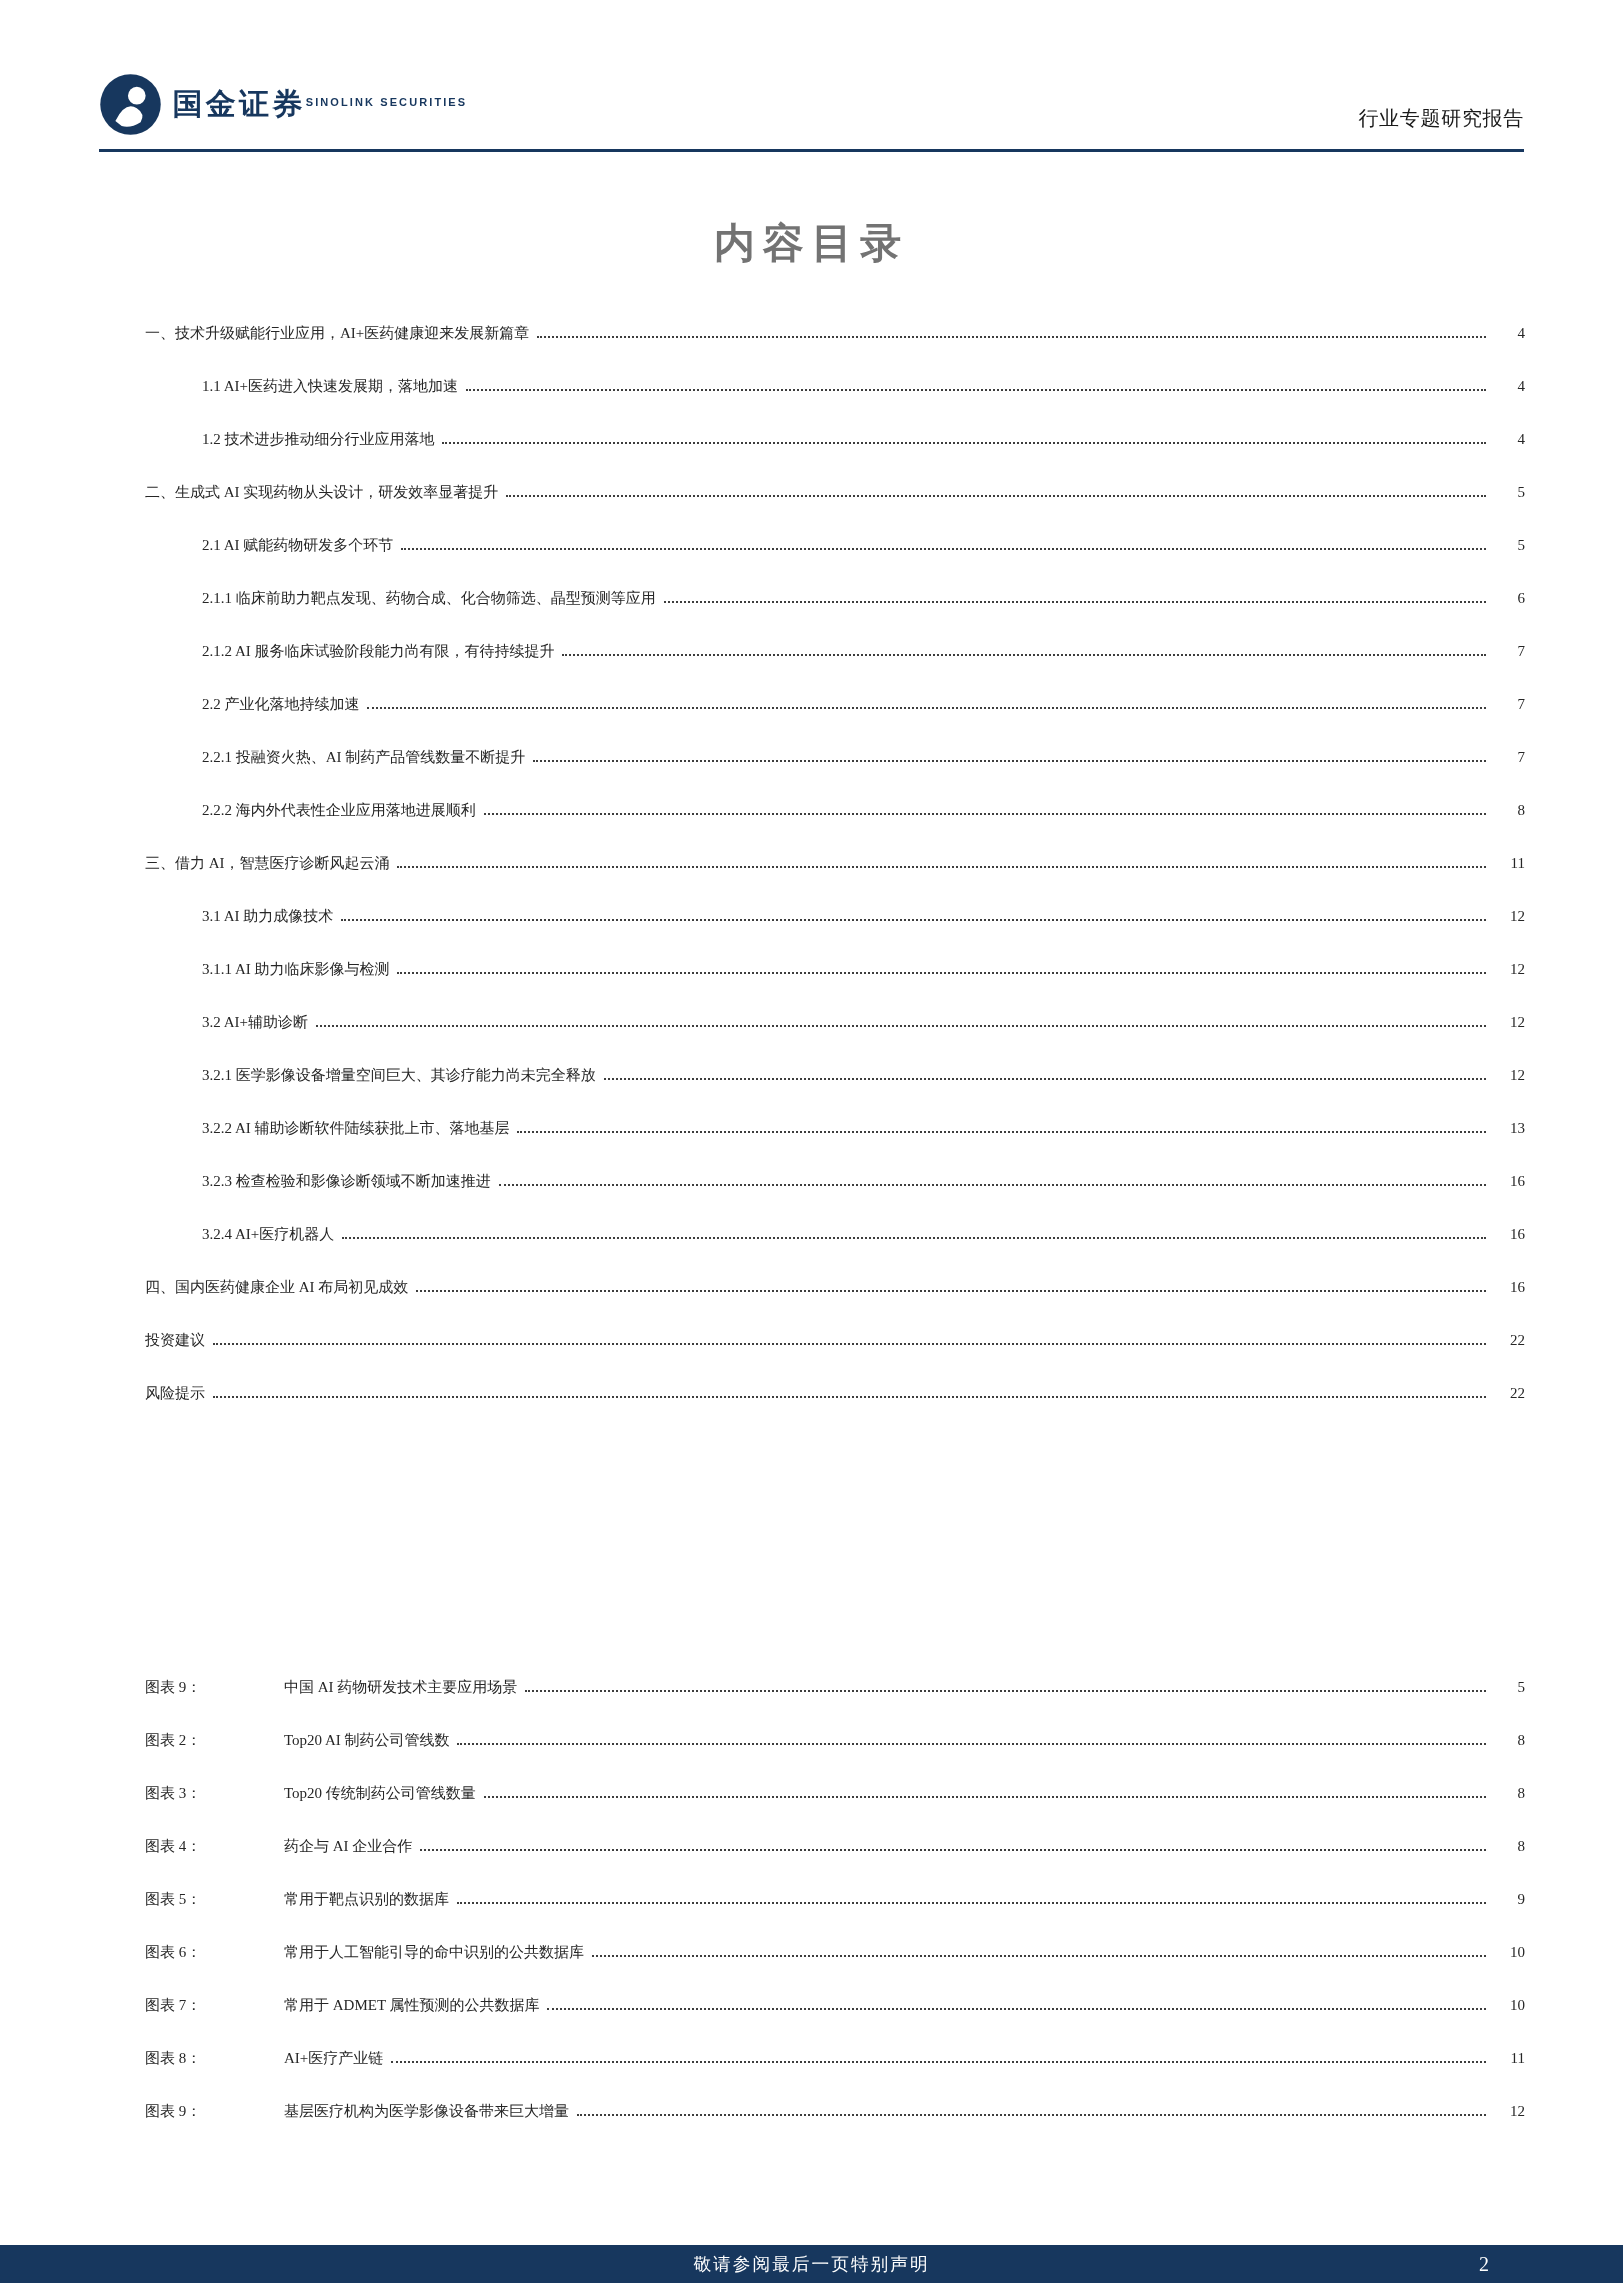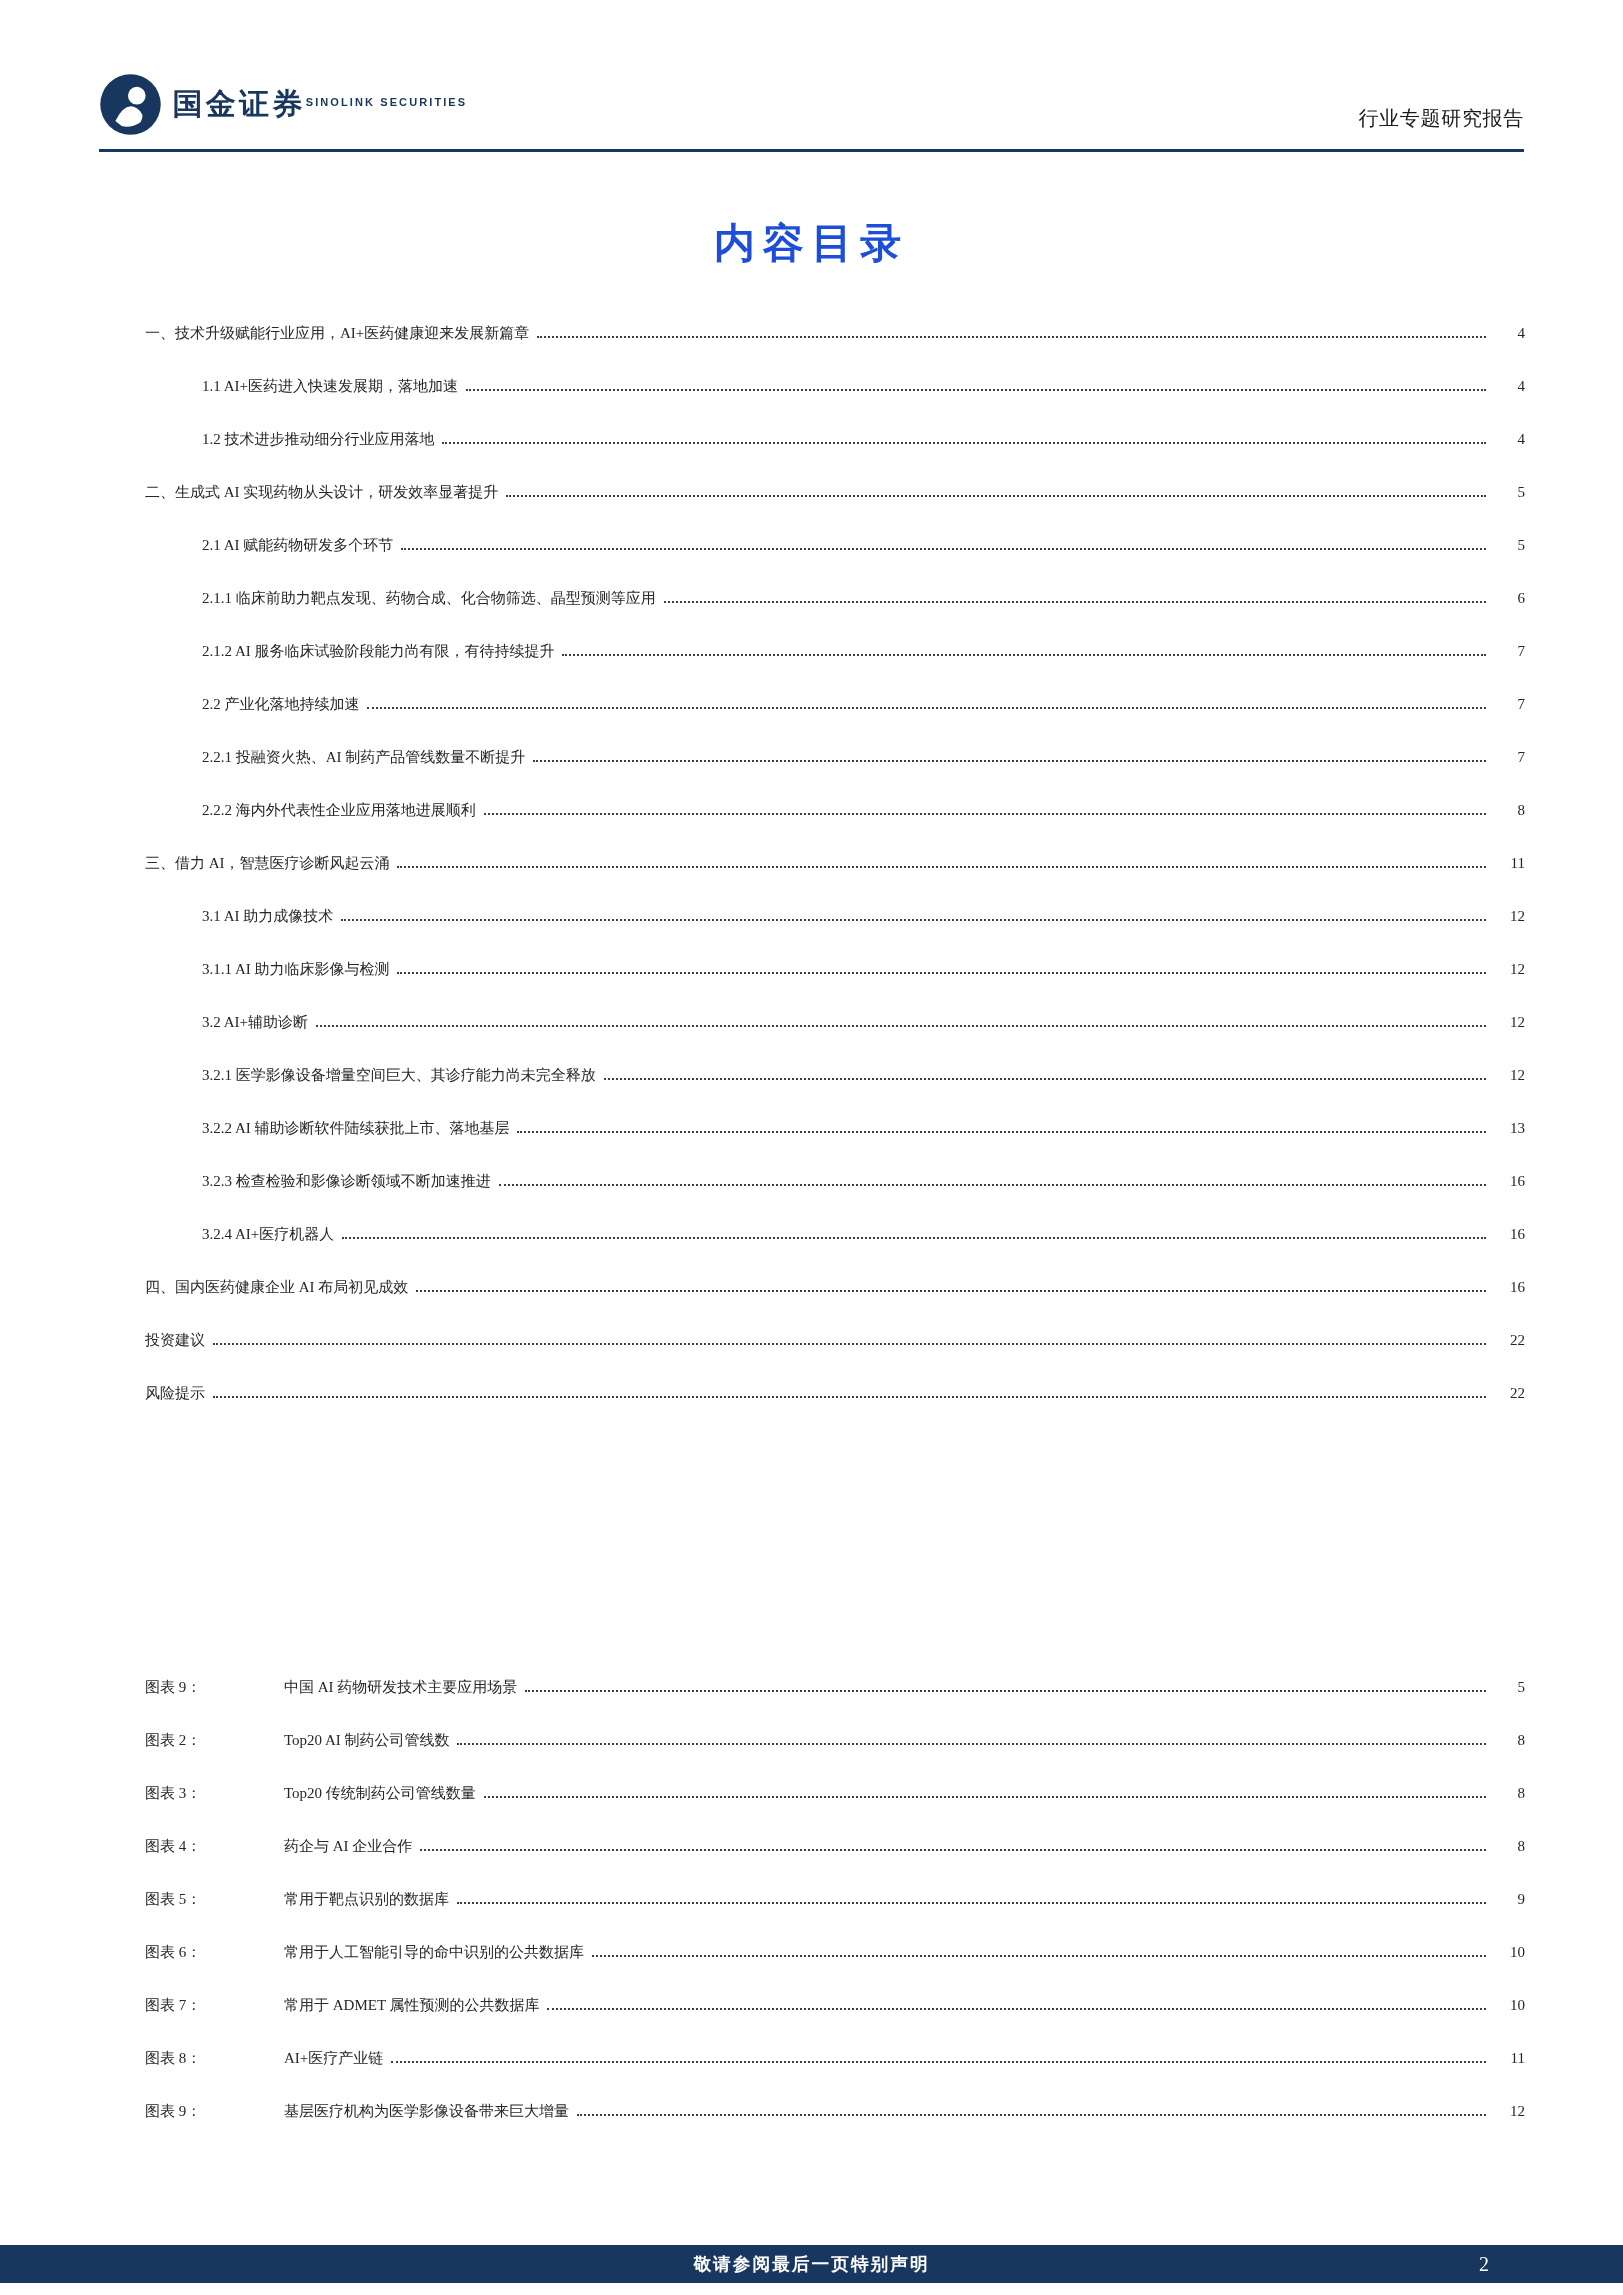--- a/index.html
+++ b/index.html
@@ -46,21 +46,21 @@
     left: 99px; right: 99px; top: 149px;
     height: 3.3px; background: #17375E;
   }
 
   
   .section-title {
     position: absolute;
     left: 0; right: 0;
     text-align: center;
     font-size: 41px; font-weight: bold;
-    color: #1d4ed8;
+    color: #737373;
     letter-spacing: 7.8px;
   }
   .toc-title { top: 216px; }
   .figures-title { top: 1560px; }
 
   
   .toc {
     position: absolute;
     left: 99px; right: 98px;
   }
@@ -99,21 +99,20 @@
     height: 38px;
     background: #17375E;
     display: flex;
     align-items: center;
     justify-content: center;
   }
   .disclaimer {
     color: #ffffff;
     font-size: 17.7px;
     letter-spacing: 2px;
-    font-weight: bold;
   }
   .page-num {
     position: absolute;
     right: 134px;
     top: 50%;
     transform: translateY(-50%);
     color: #ffffff;
     font-size: 20px;
   }
 </style>

